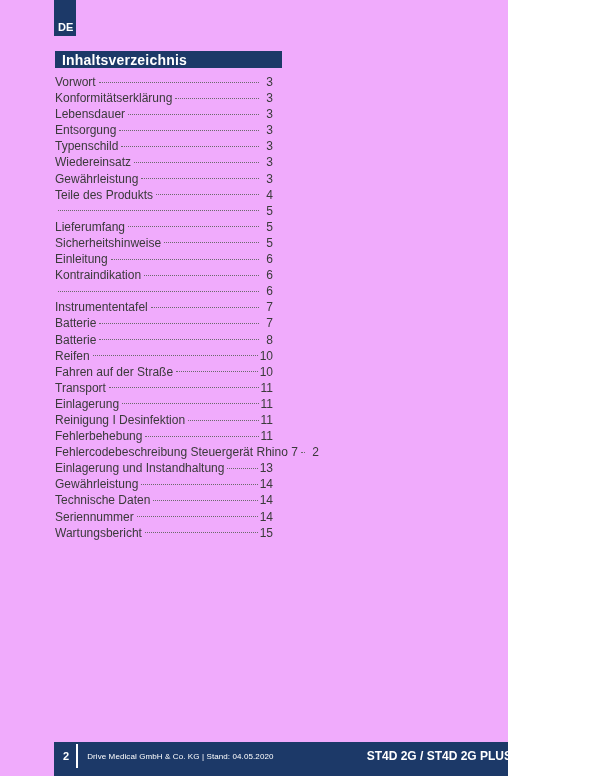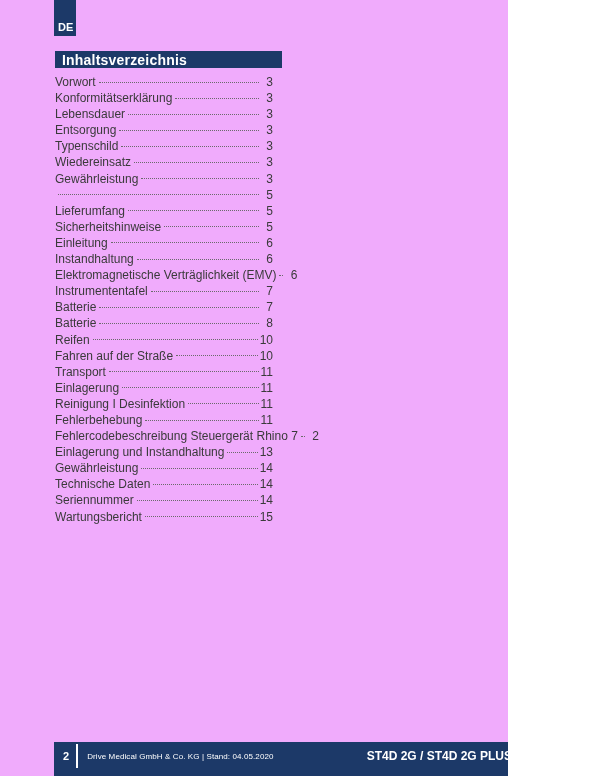--- a/index.html
+++ b/index.html
@@ -149,45 +149,49 @@
       <span class="toc-title">Wiedereinsatz</span>
       <span class="toc-leader"></span>
       <span class="toc-page">3</span>
     </div>
       <div class="toc-row">
       <span class="toc-title">Gewährleistung</span>
       <span class="toc-leader"></span>
       <span class="toc-page">3</span>
     </div>
       <div class="toc-row">
+      <span class="toc-title">Teile des Produkts</span>
+      <span class="toc-leader"></span>
+      <span class="toc-page">4</span>
+    </div>
+      <div class="toc-row">
       <span class="toc-leader"></span>
       <span class="toc-page">5</span>
     </div>
       <div class="toc-row">
       <span class="toc-title">Lieferumfang</span>
       <span class="toc-leader"></span>
       <span class="toc-page">5</span>
     </div>
       <div class="toc-row">
       <span class="toc-title">Sicherheitshinweise</span>
       <span class="toc-leader"></span>
       <span class="toc-page">5</span>
     </div>
       <div class="toc-row">
       <span class="toc-title">Einleitung</span>
       <span class="toc-leader"></span>
       <span class="toc-page">6</span>
     </div>
       <div class="toc-row">
-      <span class="toc-title">Instandhaltung</span>
+      <span class="toc-title">Kontraindikation</span>
       <span class="toc-leader"></span>
       <span class="toc-page">6</span>
     </div>
       <div class="toc-row">
-      <span class="toc-title">Elektromagnetische Verträglichkeit (EMV)</span>
       <span class="toc-leader"></span>
       <span class="toc-page">6</span>
     </div>
       <div class="toc-row">
       <span class="toc-title">Instrumententafel</span>
       <span class="toc-leader"></span>
       <span class="toc-page">7</span>
     </div>
       <div class="toc-row">
       <span class="toc-title">Batterie</span>

